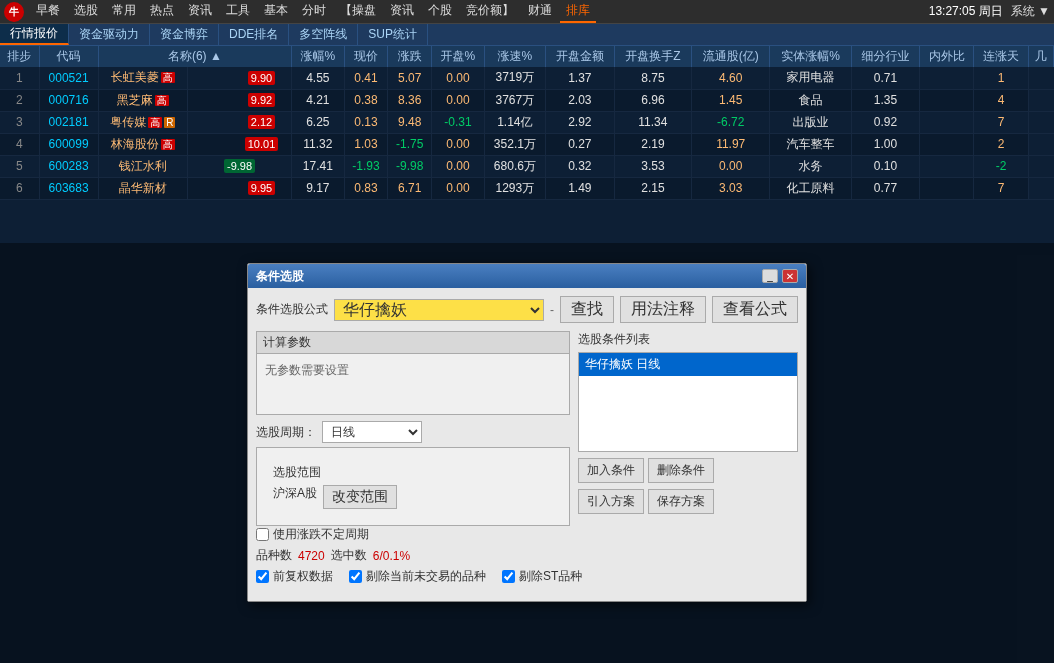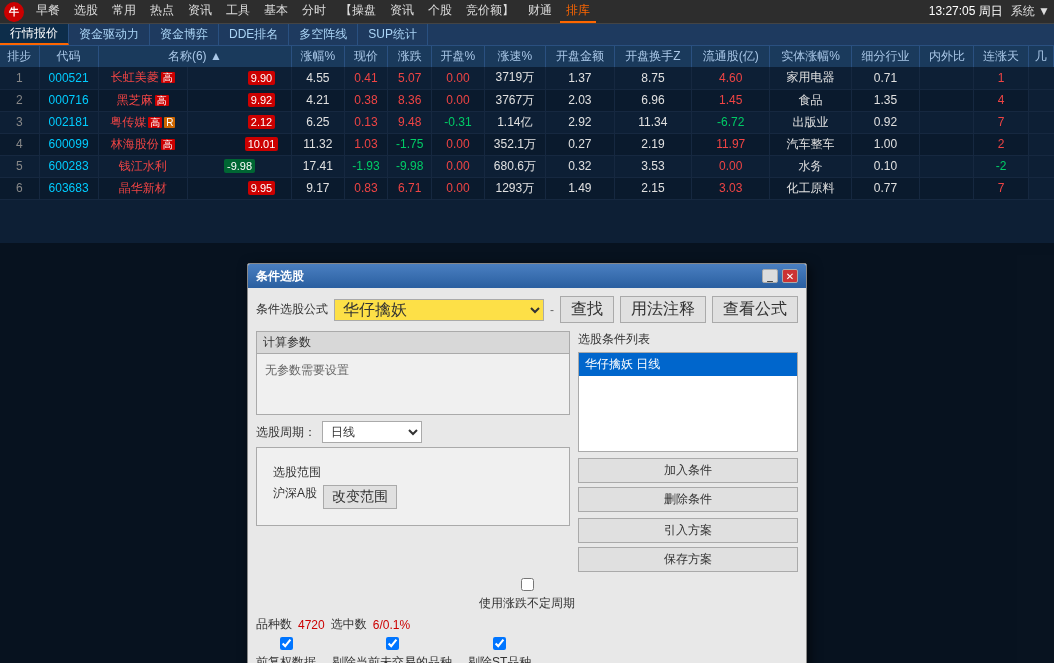--- a/index.html
+++ b/index.html
@@ -100,21 +100,21 @@
       border-bottom: 1px solid #162840;
     }
     .data-table tbody tr:nth-child(odd) { background: #0d1f35; }
     .data-table tbody tr:nth-child(even) { background: #0a1a2d; }
     .data-table tbody td {
       text-align: center;
       padding: 2px 4px;
       border-right: 1px solid #162840;
       white-space: nowrap;
     }
-    .col-red { color: #ef4444; }
+    .col-red { color: #fdba74; }
     .col-green { color: #00cc66; }
     .col-white { color: #e0e0e0; }
     .col-cyan { color: #00ccff; }
     .badge-red {
       background: #cc0000;
       color: white;
       padding: 1px 3px;
       border-radius: 2px;
       font-size: 11px;
       margin-left: 44px;
@@ -287,21 +287,21 @@
       padding: 3px 6px;
       font-size: 12px;
       cursor: pointer;
     }
     .condition-item.selected {
       background: #0066cc;
       color: white;
     }
     .right-buttons {
       display: flex;
-      flex-direction: column;
+      flex-direction: row;
       gap: 4px;
       margin-bottom: 6px;
     }
     .btn-action {
       background: #e0e0e0;
       border: 1px solid #aaa;
       padding: 3px 8px;
       font-size: 12px;
       cursor: pointer;
       color: #333;
@@ -370,21 +370,20 @@
     .logic-radio {
       display: flex; align-items: center; gap: 3px;
       font-size: 12px; color: #333;
     }
     .logic-radio.disabled { color: #aaa; }
     .checkbox-row {
       display: flex;
       align-items: center;
       gap: 4px;
       margin-bottom: 4px;
-      flex-direction: column;
     }
     .checkbox-label {
       font-size: 12px;
       color: #333;
     }
     .stats-row {
       display: flex;
       align-items: center;
       gap: 6px;
       margin-bottom: 4px;

